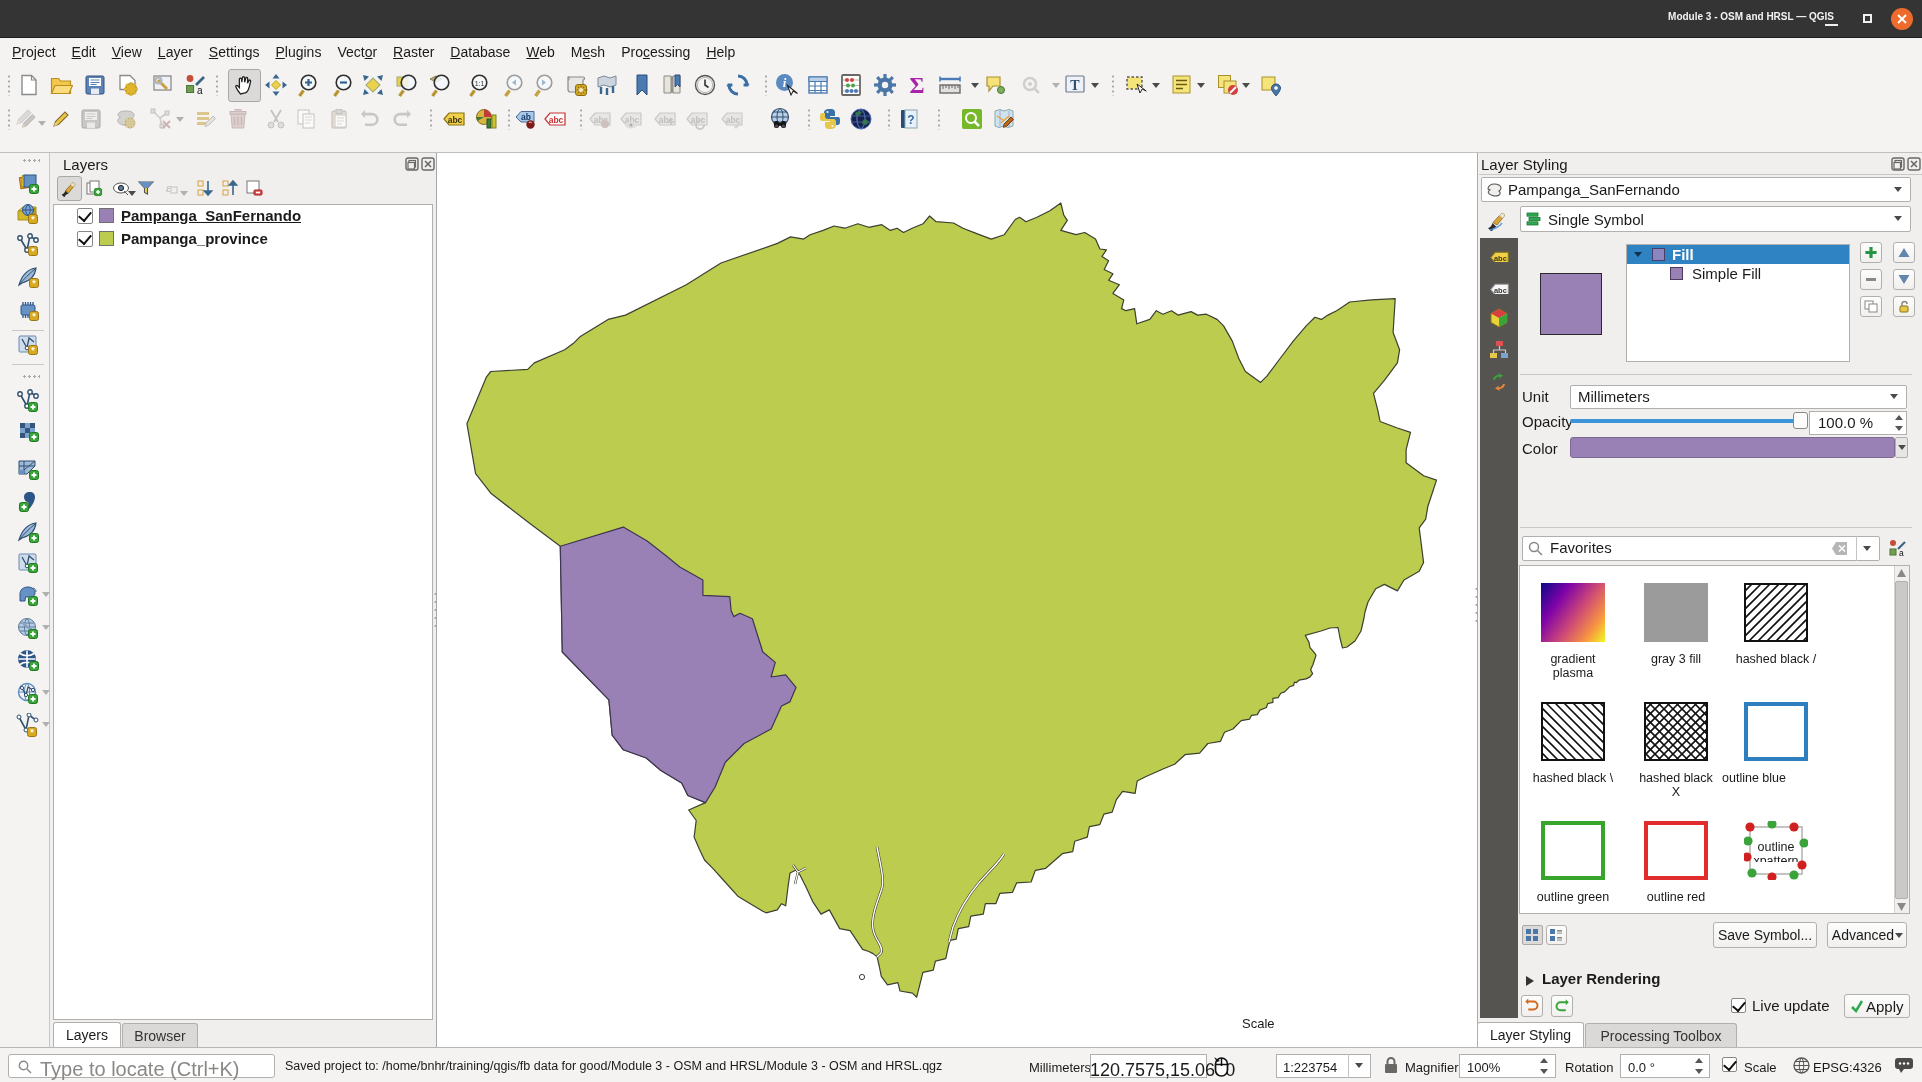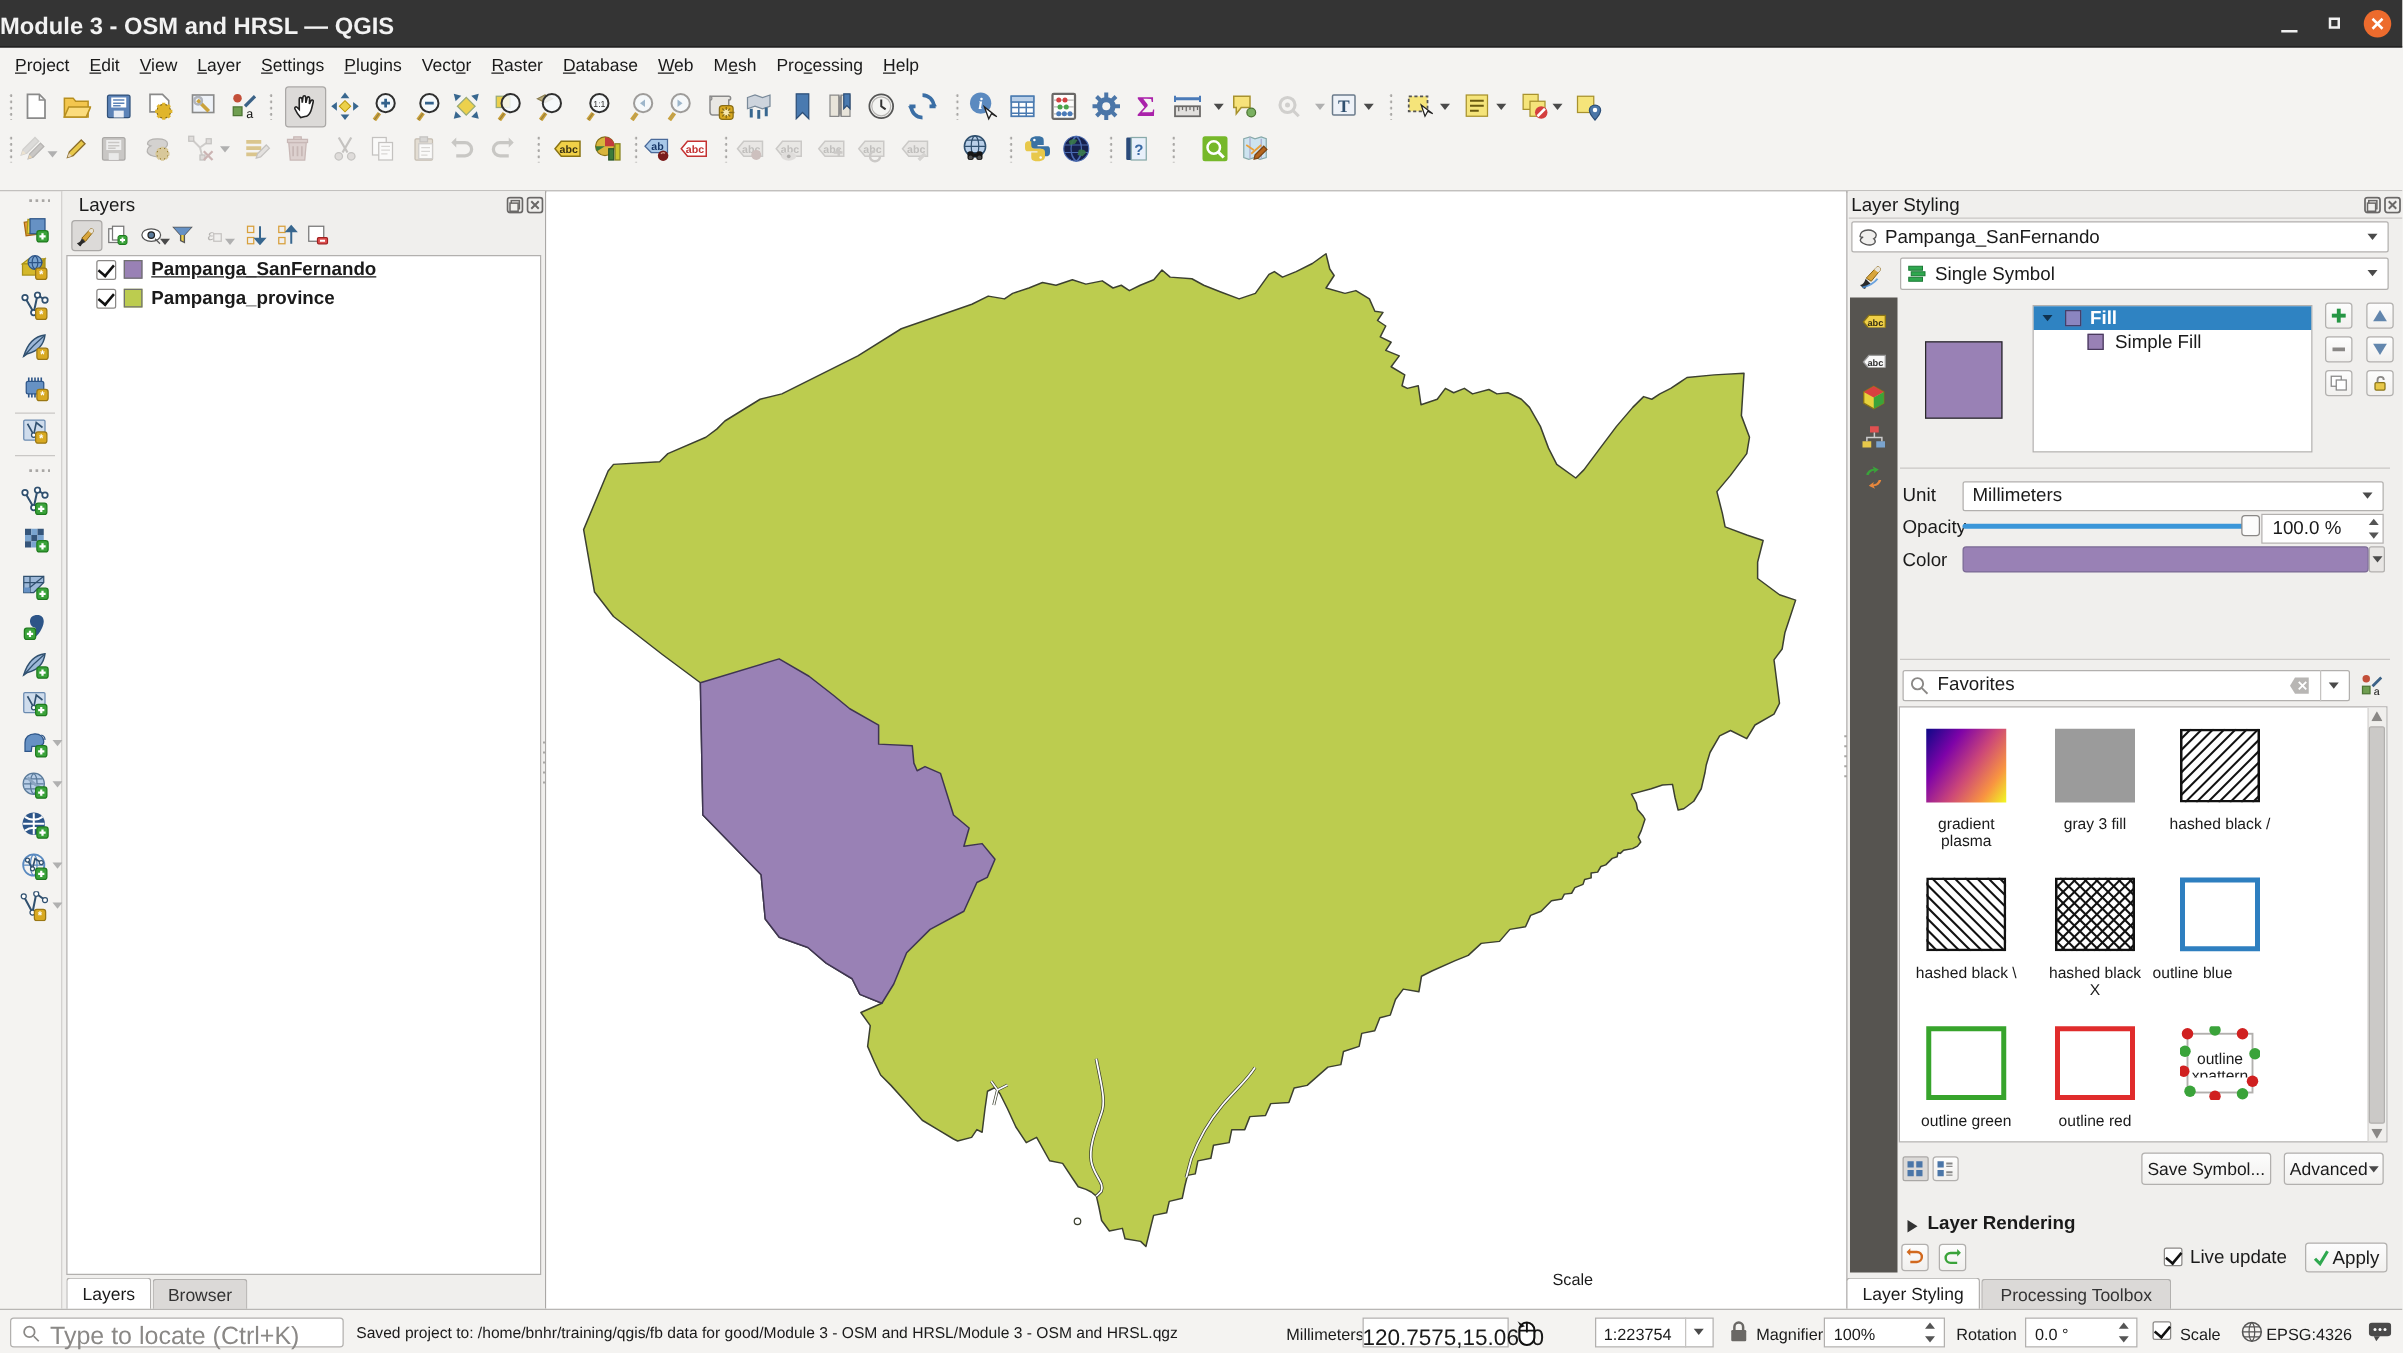--- a/index.html
+++ b/index.html
@@ -15,21 +15,21 @@
 .btn{background:linear-gradient(#fdfdfd,#f1f0ee);border:1px solid #b2b0ae;border-radius:3px}
 .cb{width:16px;height:16px;background:#fff;border:1px solid #8a8886;border-radius:2px}
 .cb:after{content:"";position:absolute;left:3px;top:0px;width:6px;height:10px;border:solid #111;border-width:0 2px 2px 0;transform:rotate(40deg)}
 .tab-active{background:#fff;border:1px solid #b2b0ae;border-bottom:none;border-top-left-radius:3px;border-top-right-radius:3px;text-align:center;font-size:14px;padding-top:4px}
 .tab{background:#dbd9d7;border:1px solid #b2b0ae;border-bottom:none;border-top-left-radius:3px;border-top-right-radius:3px;text-align:center;font-size:14px;color:#333;padding-top:4px}
 .lbl{font-size:15px;color:#1a1a1a}
 .dots-v{width:6px;background-image:radial-gradient(circle,#a9a7a5 1px,transparent 1.2px);background-size:6px 5px}
 </style></head><body>
 
 <div class="a titlebar" style="left:0;top:0"></div>
-<div class="a " style="left:0;top:11px;width:1834px;text-align:left;color:#f2f2f2;font-weight:bold;font-size:19px">Module 3 - OSM and HRSL — QGIS</div>
+<div class="a " style="left:0;top:11px;width:1834px;text-align:right;color:#f2f2f2;font-weight:bold;font-size:10px">Module 3 - OSM and HRSL — QGIS</div>
 <div class="a " style="left:1825px;top:24px;width:13px;height:2px;background:#f0f0f0"></div>
 <div class="a " style="left:1863px;top:14px;width:9px;height:9px;border:2px solid #f0f0f0"></div>
 <svg class="a" style="left:1890px;top:7px;" width="24" height="24" viewBox="0 0 24 24">
     <circle cx="12" cy="12" r="11" fill="#ed6b2d"></circle>
     <path d="M8 8l8 8M16 8l-8 8" stroke="#fff" stroke-width="2"></path>
   </svg>
 <div class="a " style="left:4px;top:38px;width:1900px;height:28px"><span class="menuitem"><u>P</u>roject</span><span class="menuitem"><u>E</u>dit</span><span class="menuitem"><u>V</u>iew</span><span class="menuitem"><u>L</u>ayer</span><span class="menuitem"><u>S</u>ettings</span><span class="menuitem"><u>P</u>lugins</span><span class="menuitem">Vect<u>o</u>r</span><span class="menuitem"><u>R</u>aster</span><span class="menuitem"><u>D</u>atabase</span><span class="menuitem"><u>W</u>eb</span><span class="menuitem">M<u>e</u>sh</span><span class="menuitem">Pro<u>c</u>essing</span><span class="menuitem"><u>H</u>elp</span></div>
 <div class="a " style="left:0;top:66px;width:1922px;height:87px;background:#f4f3f1;border-bottom:1px solid #c2c0be"></div>
 <div class="a dots-v" style="left:6px;top:74px;width:4px;height:22px"></div>
 <svg class="a" style="left:17px;top:73px;" width="24" height="24" viewBox="0 0 24 24">

